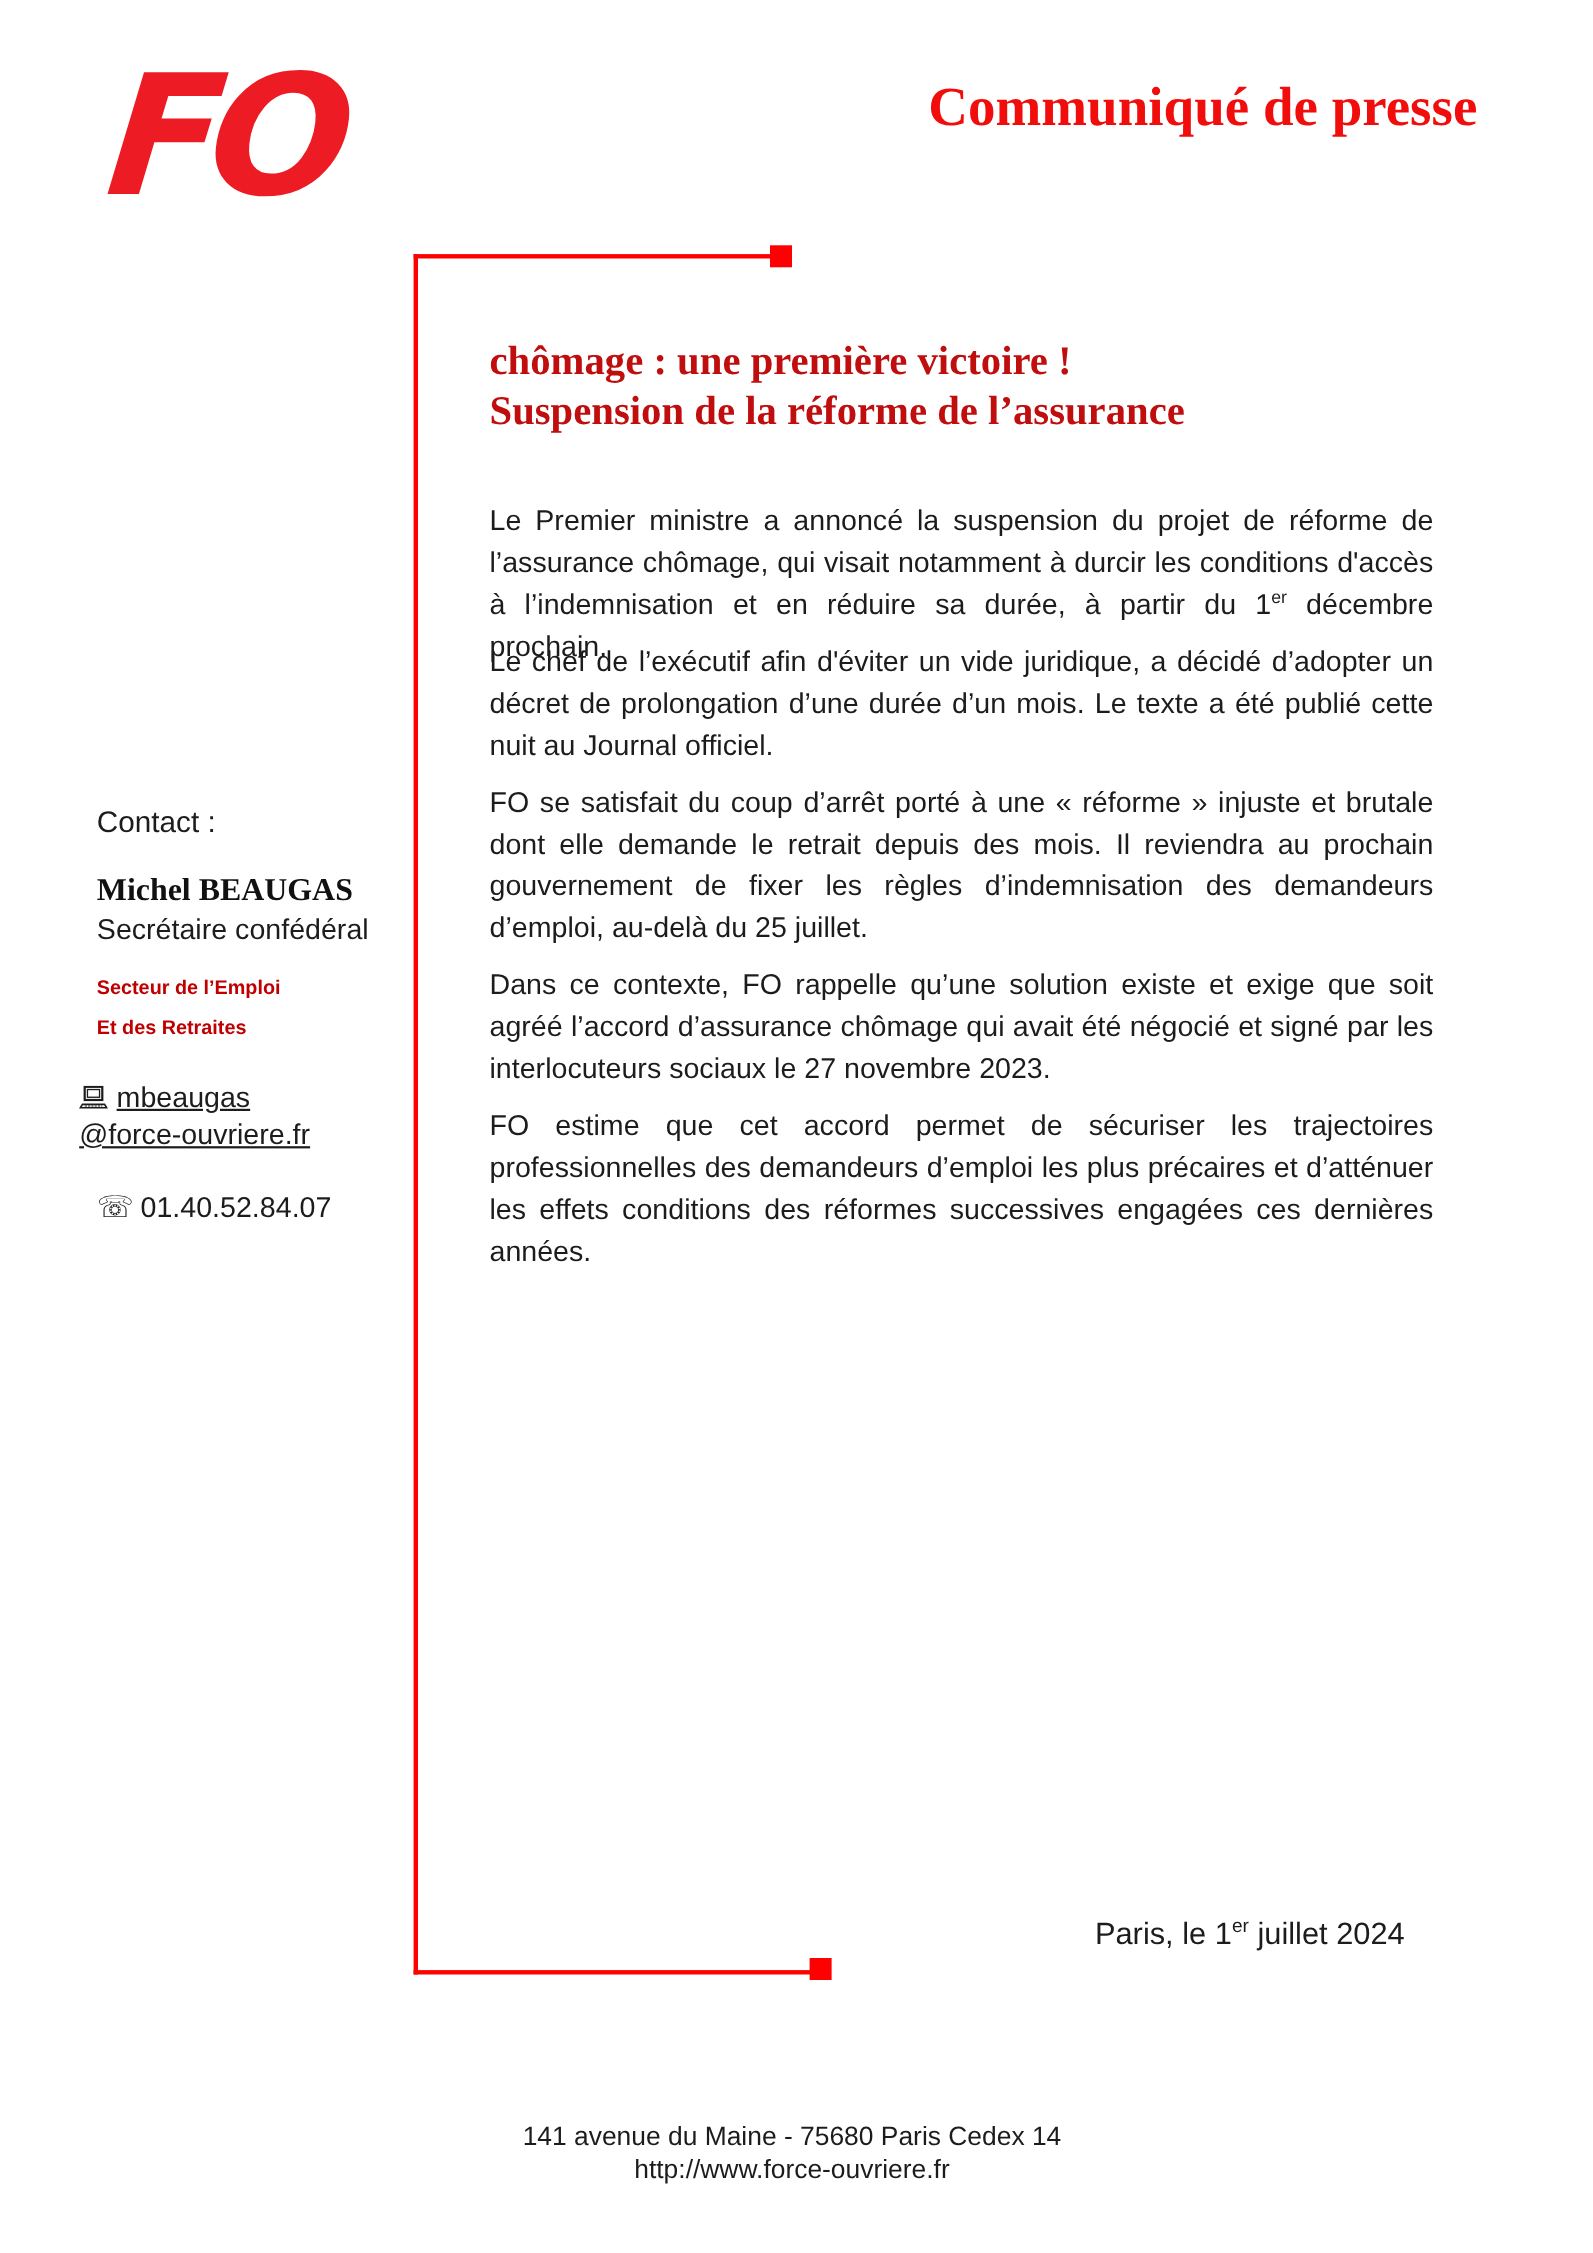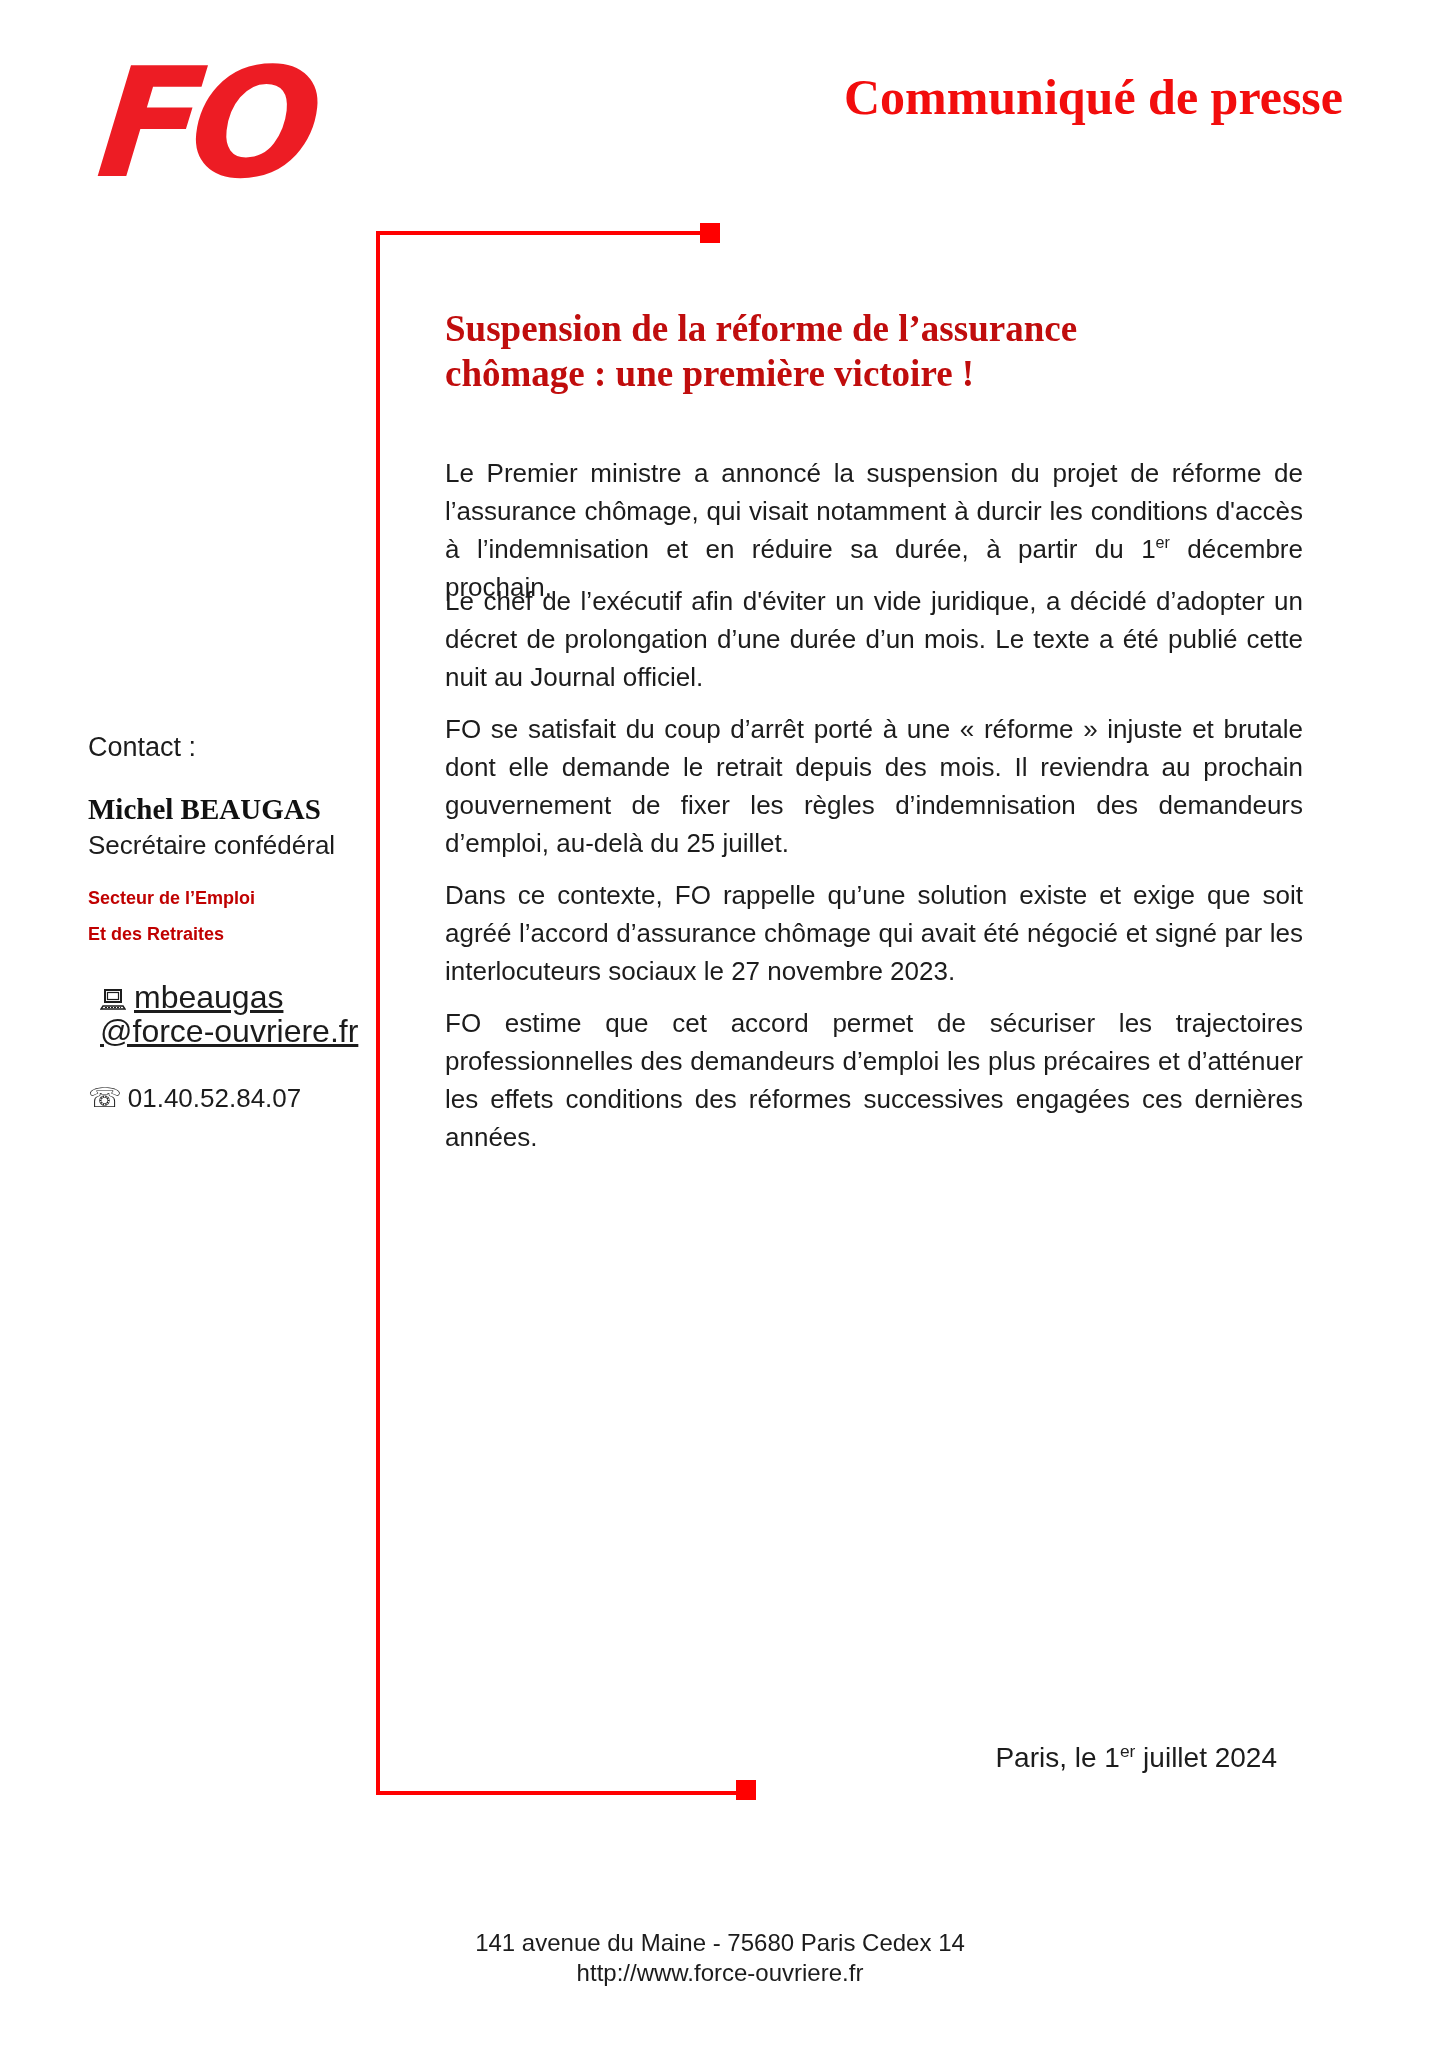--- a/index.html
+++ b/index.html
@@ -117,23 +117,23 @@
     position: absolute;
     left: 88px;
     top: 880px;
     font-weight: 700;
     font-size: 18px;
     line-height: 36px;
     color: #C00000;
   }
   .contact-email {
     position: absolute;
-    left: 100px;
+    left: 72px;
     top: 980px;
-    font-size: 32px;
+    font-size: 26px;
     line-height: 34px;
     color: #1c1c1c;
   }
   .contact-email a {
     color: #1c1c1c;
     text-decoration: underline;
   }
   .laptop-icon-svg { vertical-align: -3px; margin-right: 8px; }
   .contact-phone {
     position: absolute;
@@ -176,22 +176,22 @@
   <div class="logo">FO</div>
   <div class="masthead-title">Communiqué de presse</div>
 
   <div class="frame-line frame-vline"></div>
   <div class="frame-line frame-hline-top"></div>
   <div class="frame-square frame-square-top"></div>
   <div class="frame-line frame-hline-bottom"></div>
   <div class="frame-square frame-square-bottom"></div>
 
   <div class="article-title">
+    <div>chômage : une première victoire !</div>
     <div>Suspension de la réforme de l’assurance</div>
-    <div>chômage : une première victoire !</div>
   </div>
 
   <p class="para p1"><span>Le Premier ministre a annoncé la suspension du projet de réforme de l’assurance chômage, qui visait notamment à durcir les conditions d'accès à l’indemnisation et en réduire sa durée, à partir du 1</span><sup class="sup">er</sup><span> décembre prochain.</span></p>
 
   <p class="para p2">Le chef de l’exécutif afin d'éviter un vide juridique, a décidé d’adopter un décret de prolongation d’une durée d’un mois. Le texte a été publié cette nuit au Journal officiel.</p>
   <p class="para p3">FO se satisfait du coup d’arrêt porté à une « réforme » injuste et brutale dont elle demande le retrait depuis des mois. Il reviendra au prochain gouvernement de fixer les règles d’indemnisation des demandeurs d’emploi, au-delà du 25 juillet.</p>
   <p class="para p4">Dans ce contexte, FO rappelle qu’une solution existe et exige que soit agréé l’accord d’assurance chômage qui avait été négocié et signé par les interlocuteurs sociaux le 27 novembre 2023.</p>
   <p class="para p5">FO estime que cet accord permet de sécuriser les trajectoires professionnelles des demandeurs d’emploi les plus précaires et d’atténuer les effets conditions des réformes successives engagées ces dernières années.</p>
 
   <div class="dateline"><span>Paris, le 1</span><sup class="sup">er</sup><span> juillet 2024</span></div>

